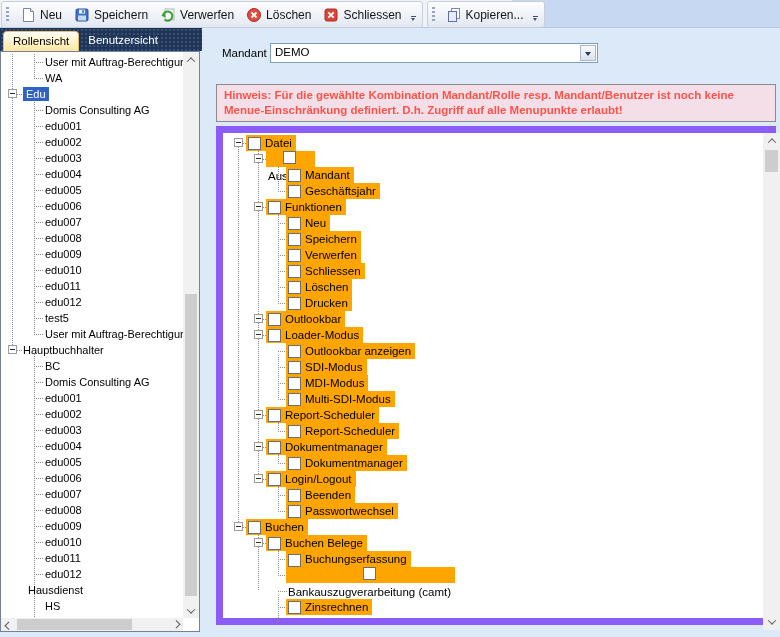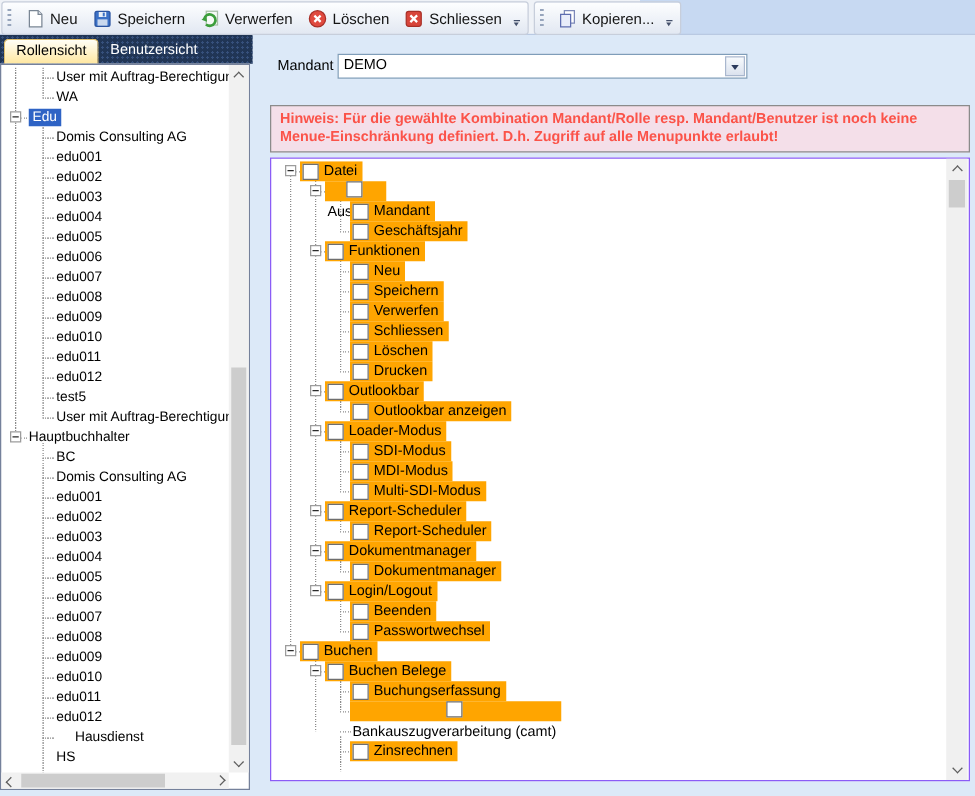--- a/index.html
+++ b/index.html
@@ -53,21 +53,21 @@
   #combo-btn{position:absolute;right:1px;top:1px;width:16px;height:16px;
     background:linear-gradient(#F7FAFD,#DBE2EE);border:1px solid #A9B7CE;box-sizing:border-box;
     display:flex;align-items:center;justify-content:center;}
   .tri-down{width:0;height:0;border:3.5px solid transparent;border-top:4px solid #2B3A5C;margin-top:4px;}
 
   #hintbox{position:absolute;left:216px;top:84px;width:560px;height:38px;box-sizing:border-box;
     background:#F4DFE9;border:1px solid #8B8B8B;padding:3px 7px;overflow:hidden;}
   .hint-line{font-size:11.5px;font-weight:bold;color:#FB5349;line-height:15px;white-space:nowrap;}
 
   #menupanel{position:absolute;left:216px;top:126px;width:560px;height:499px;background:#FFF;
-    border:1px solid #8b5cf6;box-sizing:border-box;}
+    border:7px solid #8b5cf6;box-sizing:border-box;}
   #menutree{position:absolute;left:1px;top:2px;width:539px;height:494px;overflow:hidden;position:absolute;}
 
   
   .treebox{position:relative;}
   .trow{position:relative;height:16px;}
   .rail{position:absolute;width:1px;
     background-image:repeating-linear-gradient(to bottom,#8C8C8C 0 1px,transparent 1px 2px);}
   .hconn{position:absolute;top:8px;height:1px;
     background-image:repeating-linear-gradient(to right,#8C8C8C 0 1px,transparent 1px 2px);}
   .expander{position:absolute;top:3px;width:9px;height:9px;background:#FFF;border:1px solid #9C9C9C;box-sizing:border-box;z-index:2;}
@@ -296,21 +296,21 @@
         <div class="trow">
           <span class="hconn" style="left: 32px; width: 10px;"></span>
           <span class="plainlbl" style="left: 43px;">edu011</span>
         </div>
         <div class="trow">
           <span class="hconn" style="left: 32px; width: 10px;"></span>
           <span class="plainlbl" style="left: 43px;">edu012</span>
         </div>
         <div class="trow">
           <span class="hconn" style="left: 32px; width: 10px;"></span>
-          <span class="plainlbl" style="left: 58px;">Hausdienst</span>
+          <span class="plainlbl" style="left: 26px;">Hausdienst</span>
         </div>
         <div class="trow">
           <span class="plainlbl" style="left: 43px;">HS</span>
         </div>
         <div class="rail" style="left: 10px; top: 0px; height: 40px;"></div>
         <div class="rail" style="left: 32px; top: 0px; height: 24px;"></div>
         <div class="rail" style="left: 10px; top: 40px; height: 256px;"></div>
         <div class="rail" style="left: 32px; top: 44px; height: 236px;"></div>
         <div class="rail" style="left: 32px; top: 300px; height: 268px;"></div>
       </div>
@@ -434,32 +434,32 @@
         </div>
         <div class="trow">
           <span class="expander" style="left: 30px;"></span>
           <span class="hconn" style="left: 39px; width: 5px;"></span>
           <span class="hl" style="left: 42px;">
             <span class="cbx"></span>
             <span class="lbl">Outlookbar</span>
           </span>
         </div>
         <div class="trow">
+          <span class="expander" style="left: 30px;"></span>
+          <span class="hconn" style="left: 39px; width: 5px;"></span>
+          <span class="hl" style="left: 42px;">
+            <span class="cbx"></span>
+            <span class="lbl">Loader-Modus</span>
+          </span>
+        </div>
+        <div class="trow">
           <span class="hconn" style="left: 54px; width: 9px;"></span>
           <span class="hl" style="left: 62px;">
             <span class="cbx"></span>
             <span class="lbl">Outlookbar anzeigen</span>
-          </span>
-        </div>
-        <div class="trow">
-          <span class="expander" style="left: 30px;"></span>
-          <span class="hconn" style="left: 39px; width: 5px;"></span>
-          <span class="hl" style="left: 42px;">
-            <span class="cbx"></span>
-            <span class="lbl">Loader-Modus</span>
           </span>
         </div>
         <div class="trow">
           <span class="hconn" style="left: 54px; width: 9px;"></span>
           <span class="hl" style="left: 62px;">
             <span class="cbx"></span>
             <span class="lbl">SDI-Modus</span>
           </span>
         </div>
         <div class="trow">
@@ -539,21 +539,21 @@
         <div class="trow">
           <span class="expander" style="left: 30px;"></span>
           <span class="hconn" style="left: 39px; width: 5px;"></span>
           <span class="hl" style="left: 42px;">
             <span class="cbx"></span>
             <span class="lbl">Buchen Belege</span>
           </span>
         </div>
         <div class="trow">
           <span class="hconn" style="left: 54px; width: 9px;"></span>
-          <span class="hl" style="left: 62px;">
+          <span class="hl" style="left: 62px; align-items: flex-end;">
             <span class="cbx"></span>
             <span class="lbl">Buchungserfassung</span>
           </span>
         </div>
         <div class="trow">
           <span class="hconn" style="left: 54px; width: 9px;"></span>
           <span class="hl" style="left: 62px; flex-direction: column;">
             <span class="cbx"></span>
             <span class="lbl">Bankauszugverarbeitung (camt)</span>
           </span>

